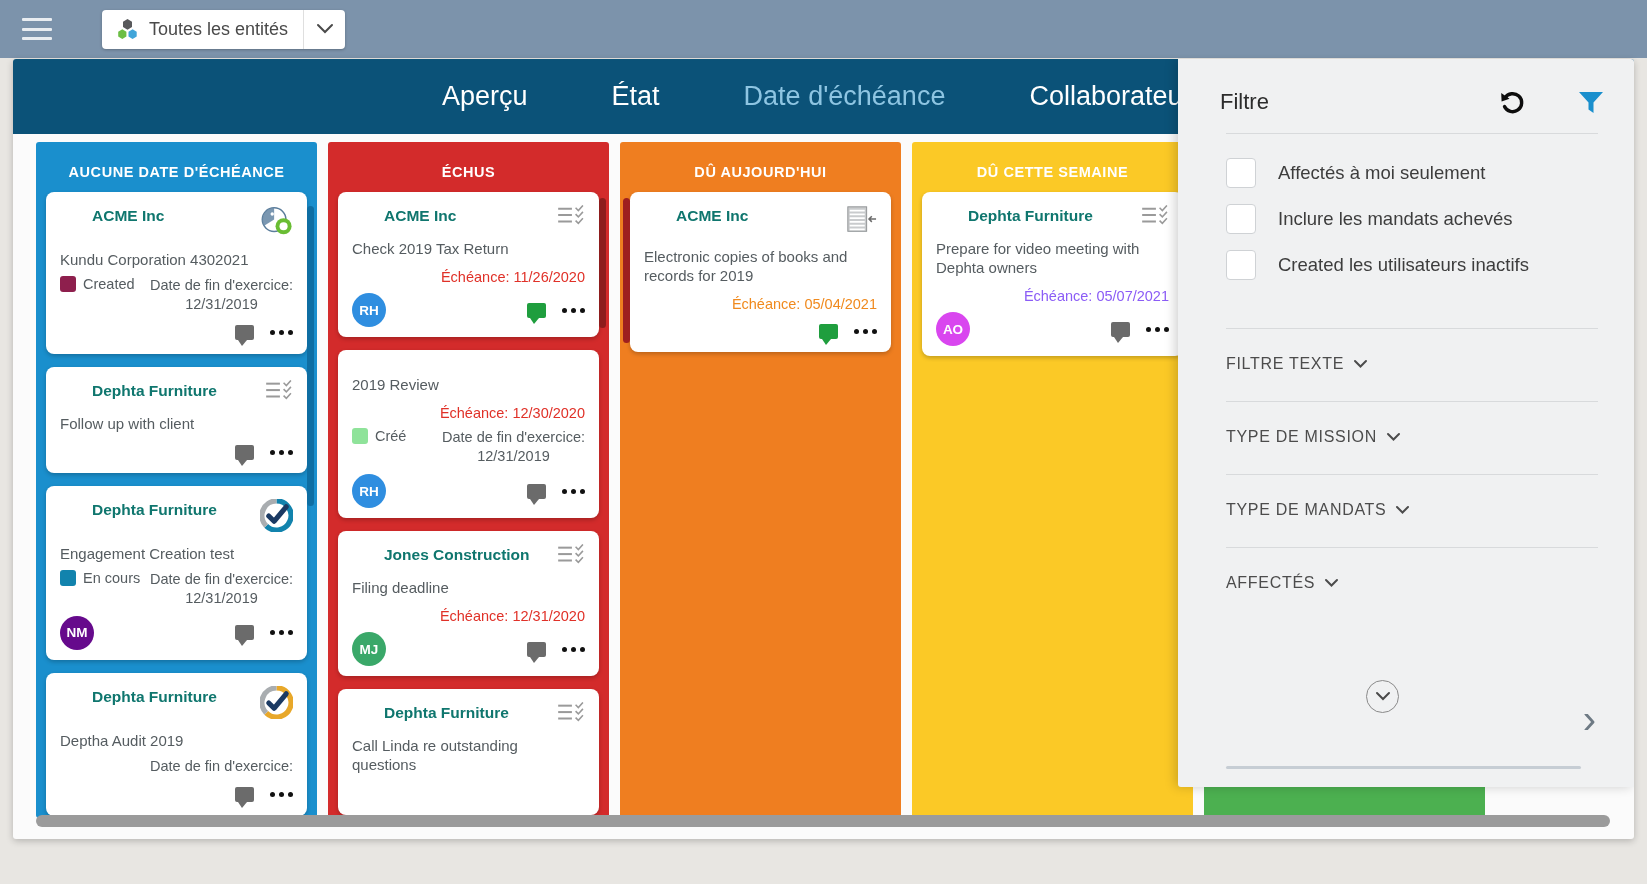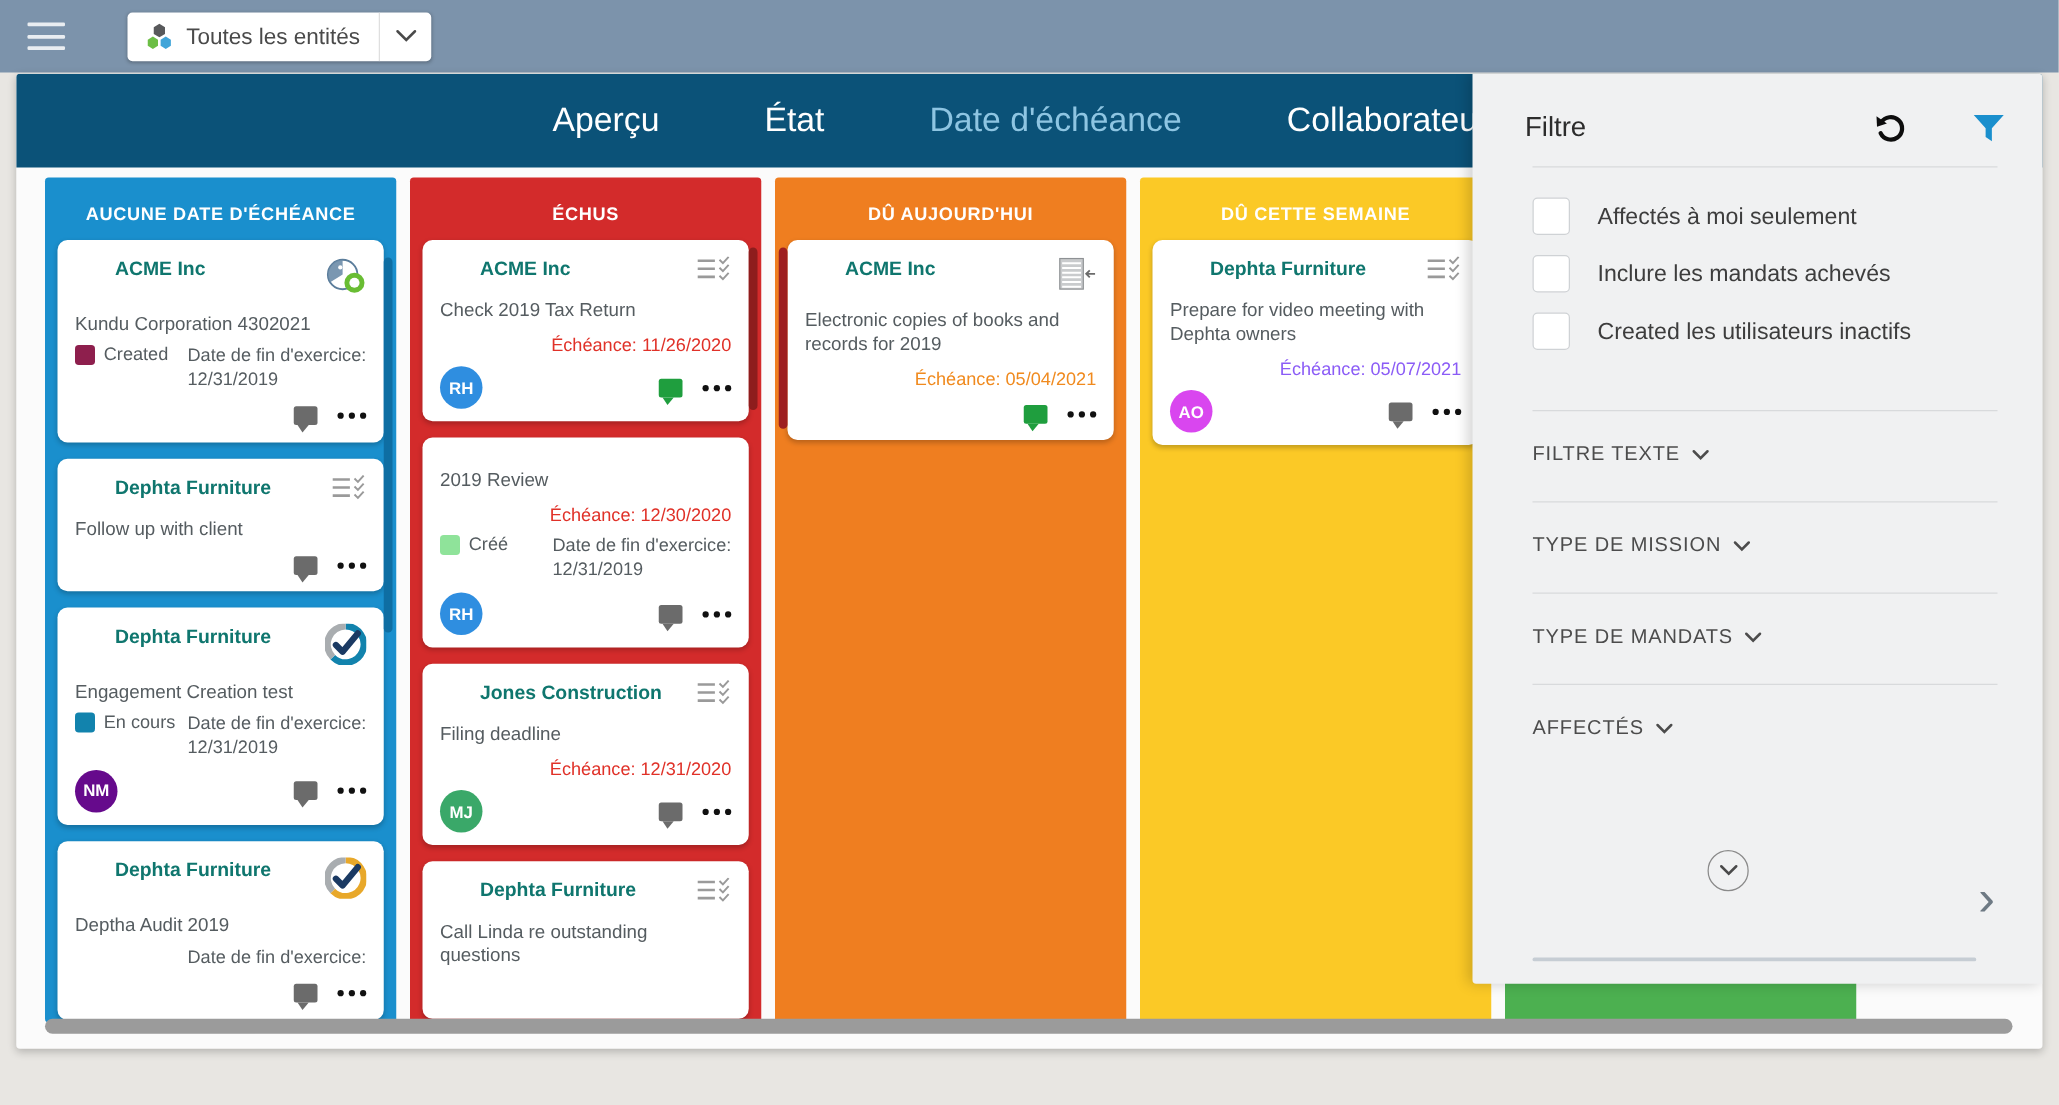--- a/index.html
+++ b/index.html
@@ -109,21 +109,21 @@
   .card-client { font-size: 15.5px; font-weight: bold; color: #0f766e; padding-top: 2px; margin-left: 32px; }
   .card-desc { font-size: 15px; color: #555c60; margin-top: 12px; line-height: 1.28; }
   .card-due { font-size: 14.5px; text-align: right; margin-top: 11px; }
   .due-red { color: #e03128; }
   .due-orange { color: #f08a1e; }
   .due-yellow { color: #8b5cf6; }
 
   .meta-row { display: flex; align-items: flex-start; justify-content: space-between; margin-top: 7px; }
   .status-chip { display: flex; align-items: center; gap: 7px; font-size: 14.5px; color: #555c60; }
   .chip-sq { width: 16px; height: 16px; border-radius: 3px; flex: 0 0 16px; }
-  .fye { font-size: 14.5px; color: #555c60; text-align: left; line-height: 1.3; }
+  .fye { font-size: 14.5px; color: #555c60; text-align: center; line-height: 1.3; }
 
   .bottom-row { display: flex; align-items: center; justify-content: space-between; margin-top: 8px; min-height: 22px; }
   .avatar {
     width: 34px; height: 34px; border-radius: 50%;
     color: #fff; font-size: 13.5px; font-weight: bold;
     display: flex; align-items: center; justify-content: center;
   }
   .actions { display: flex; align-items: center; gap: 16px; margin-left: auto; }
   .bubble { width: 19px; height: 15px; border-radius: 2px; position: relative; }
   .bubble::after {

